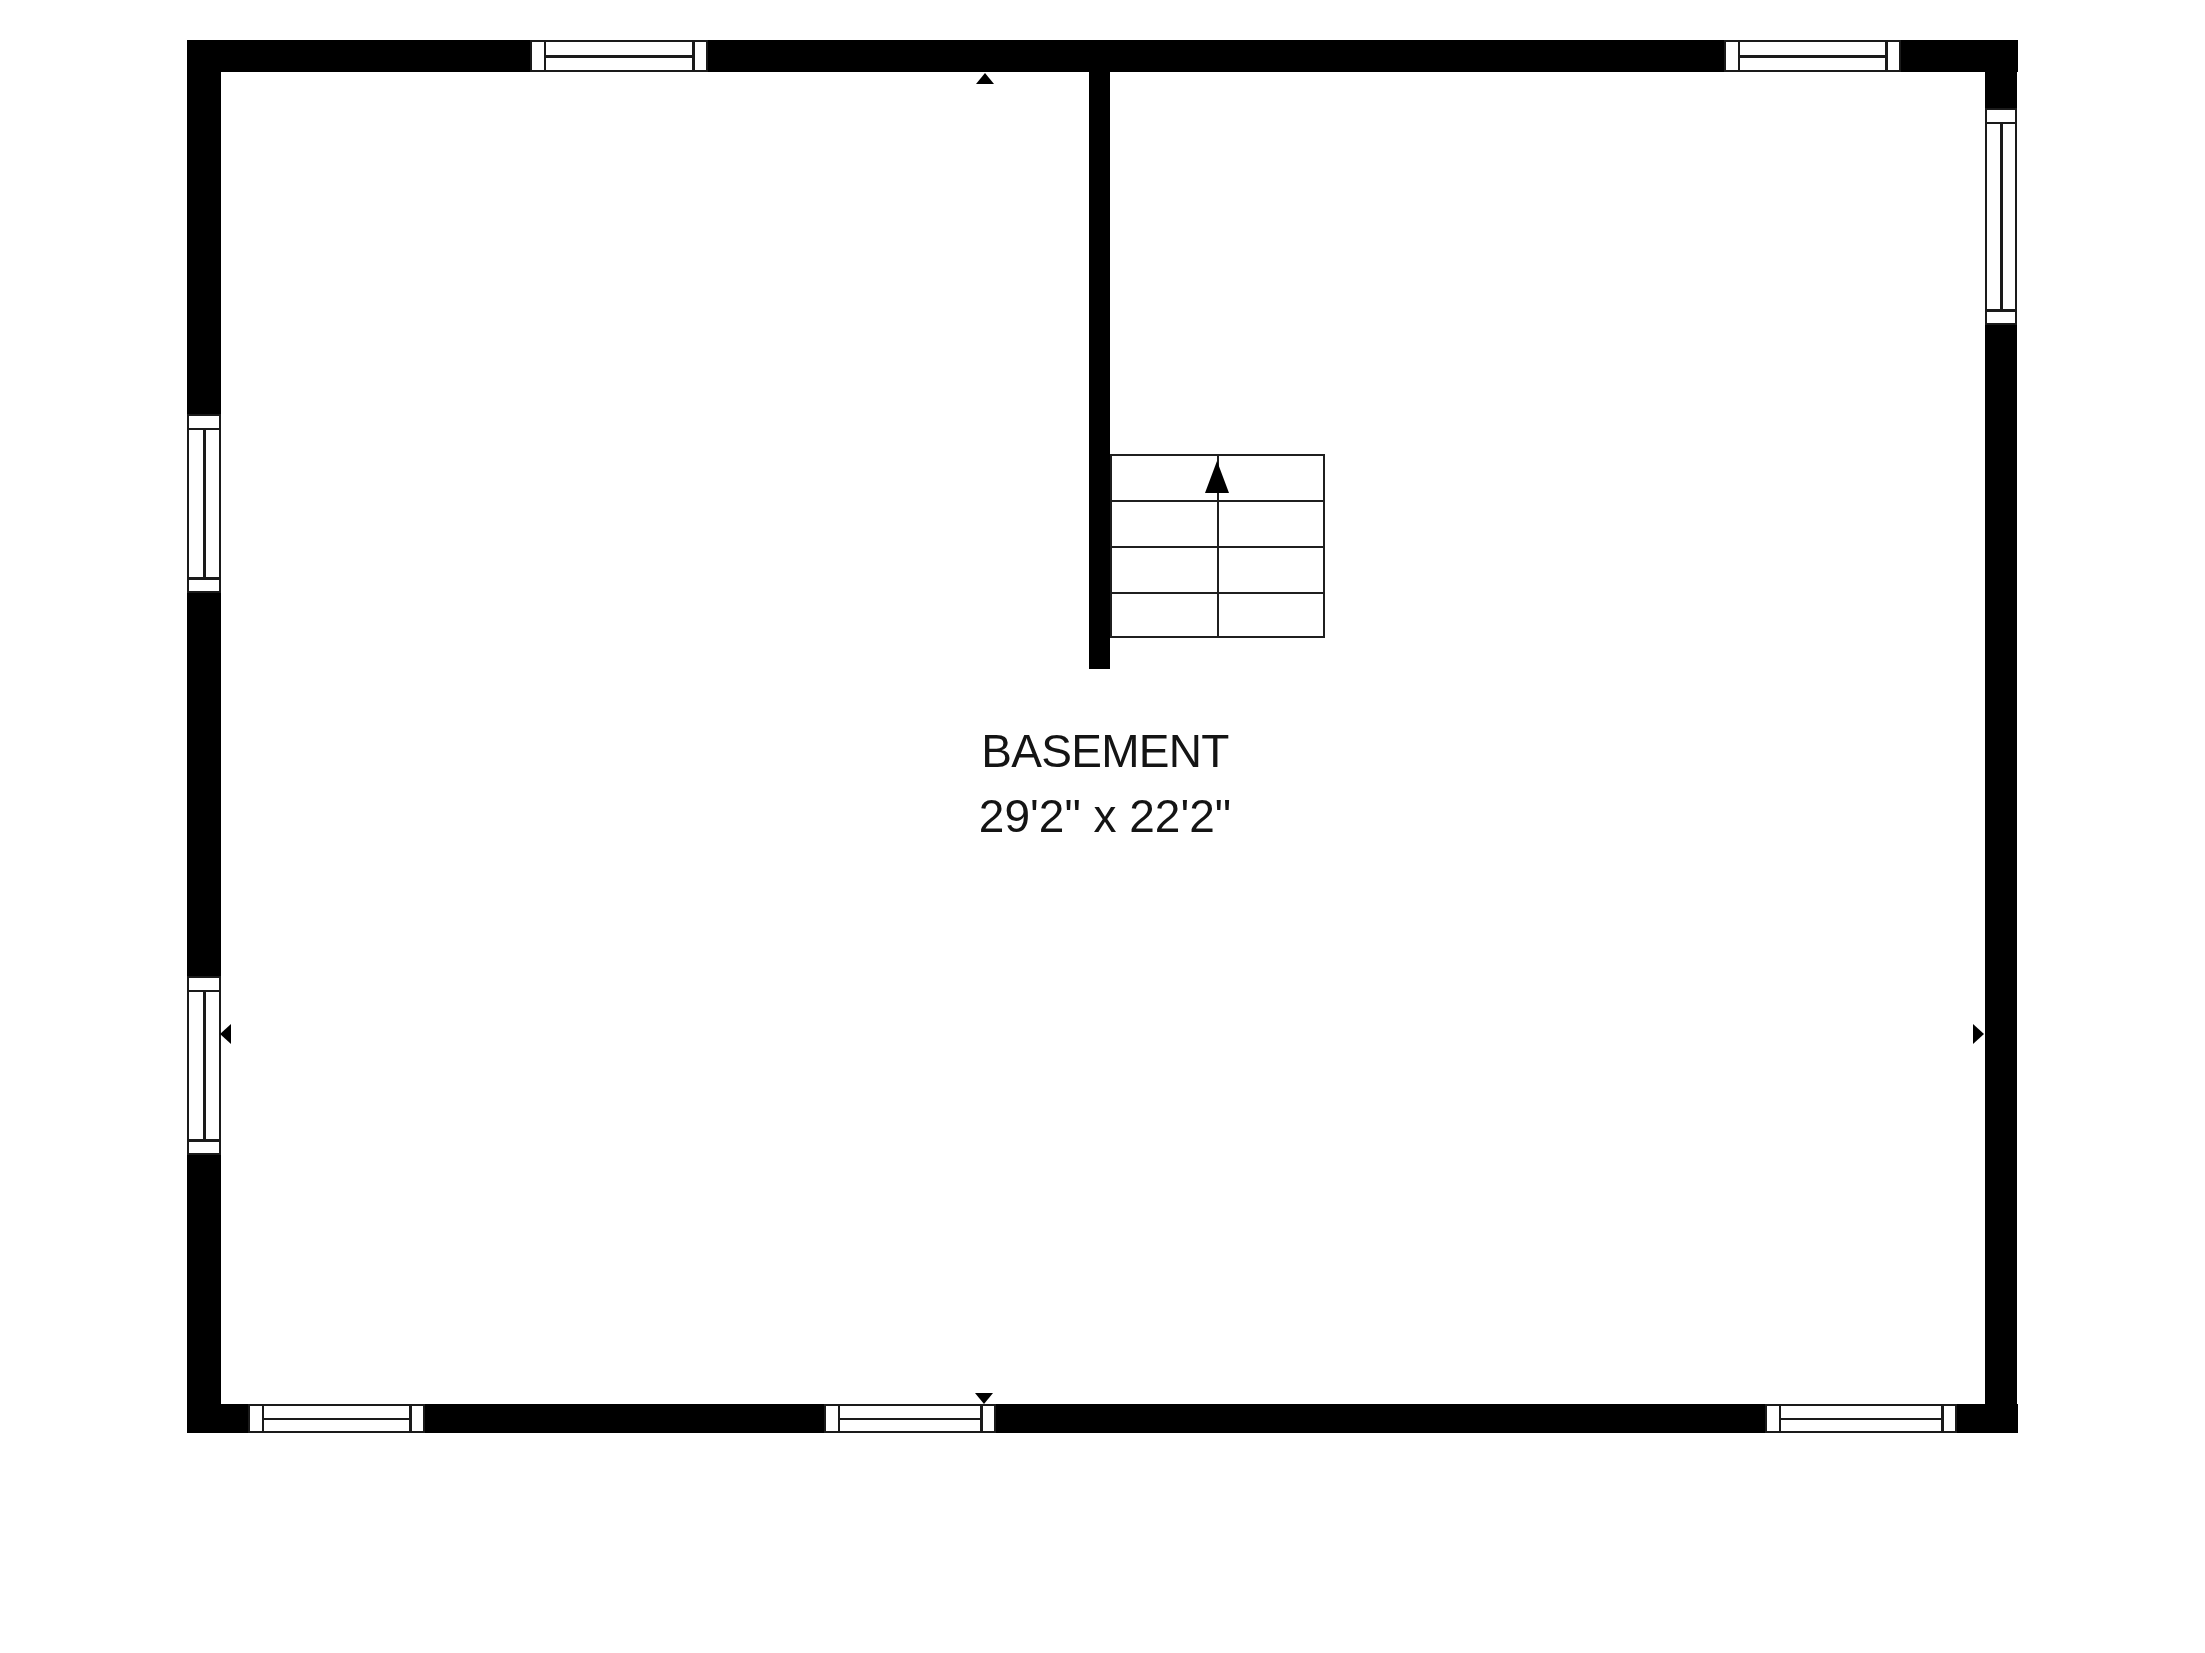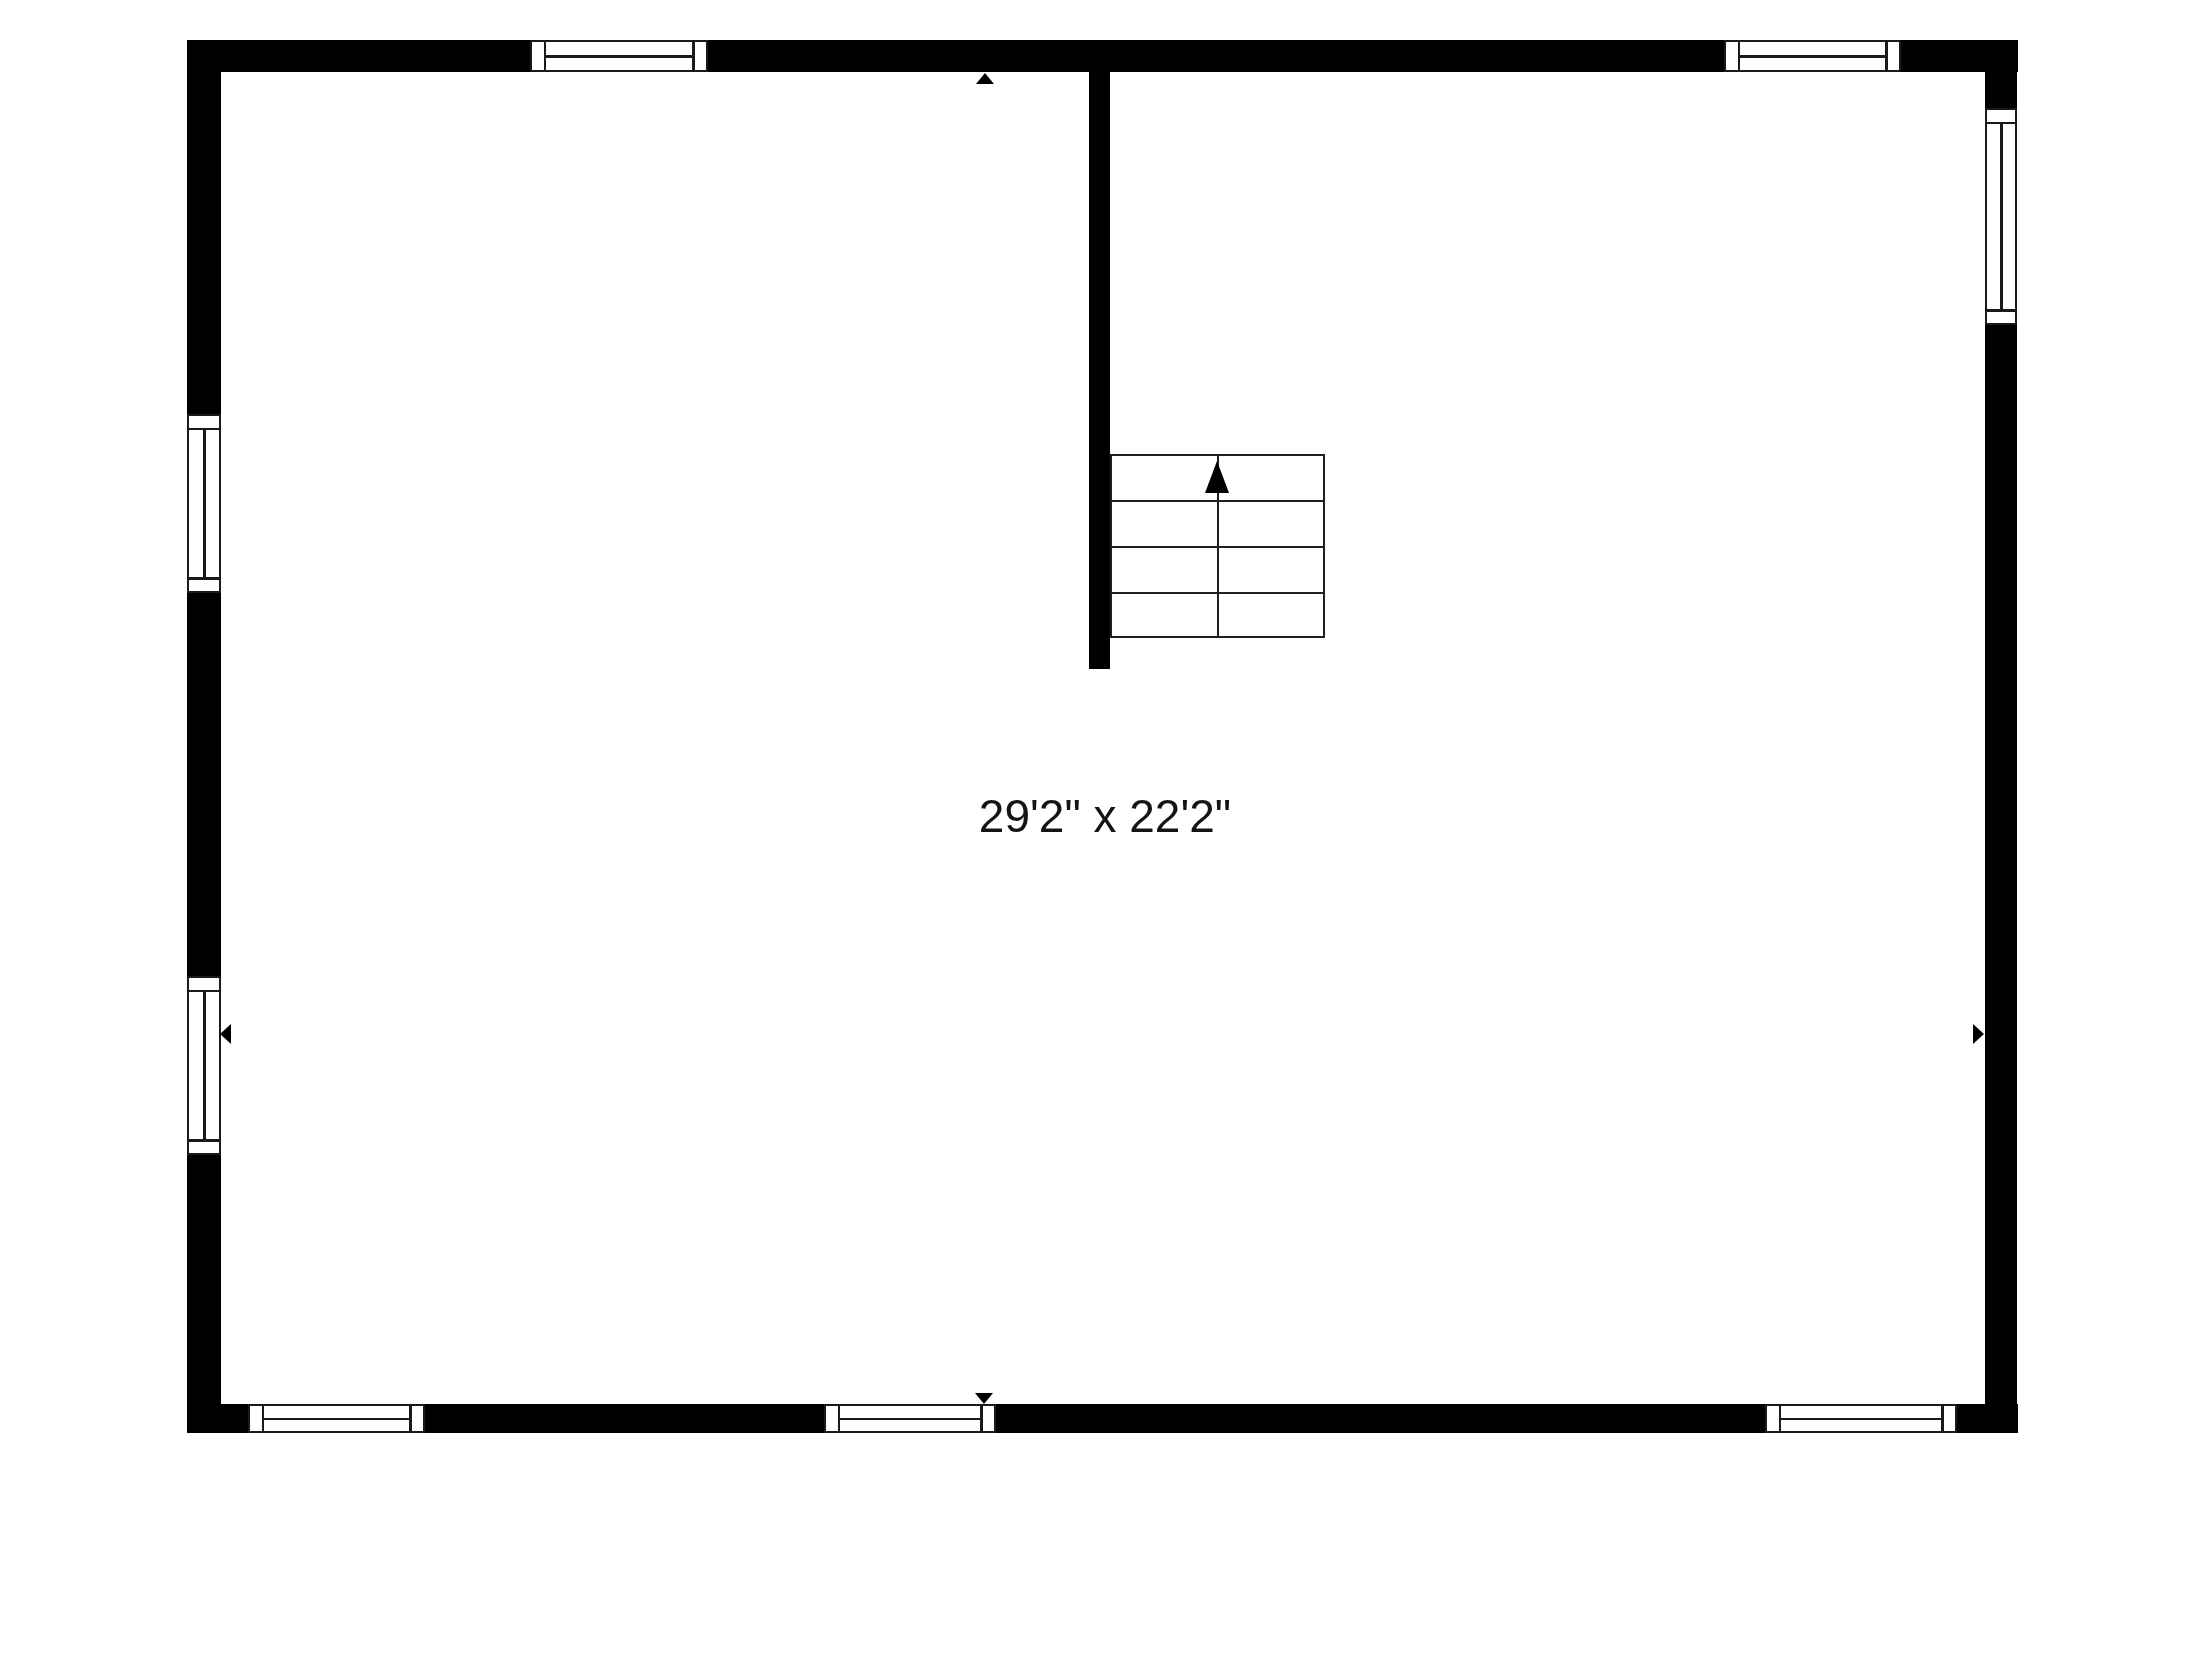--- a/index.html
+++ b/index.html
@@ -131,16 +131,17 @@
     <span class="step" style="top:136px;"></span>
     <span class="rail"></span>
     <span class="up-arrow"></span>
   </div>
 
   <div class="marker up" style="left:976px; top:73px;"></div>
   <div class="marker down" style="left:975px; top:1393px;"></div>
   <div class="marker left" style="left:220px;  top:1024px;"></div>
   <div class="marker right" style="left:1973px; top:1024px;"></div>
 
+  <div id="room-name" class="room-label-box">BASEMENT</div>
   <div id="room-dims" class="room-label-box">29'2" x 22'2"</div>
 
 </div>
 
 
 </body></html>

